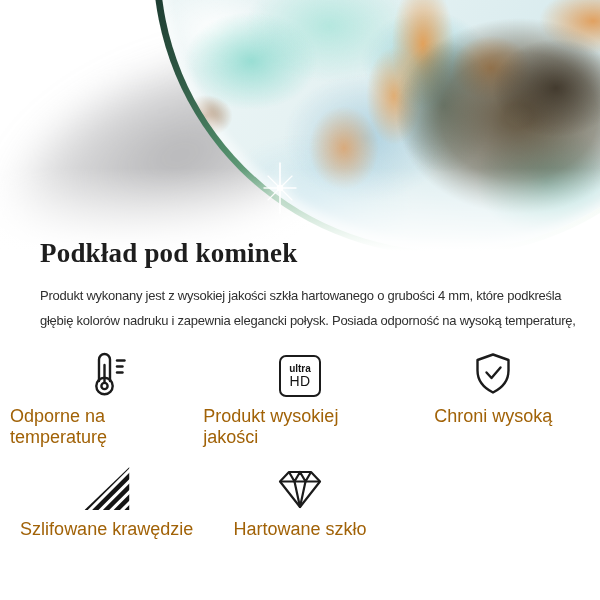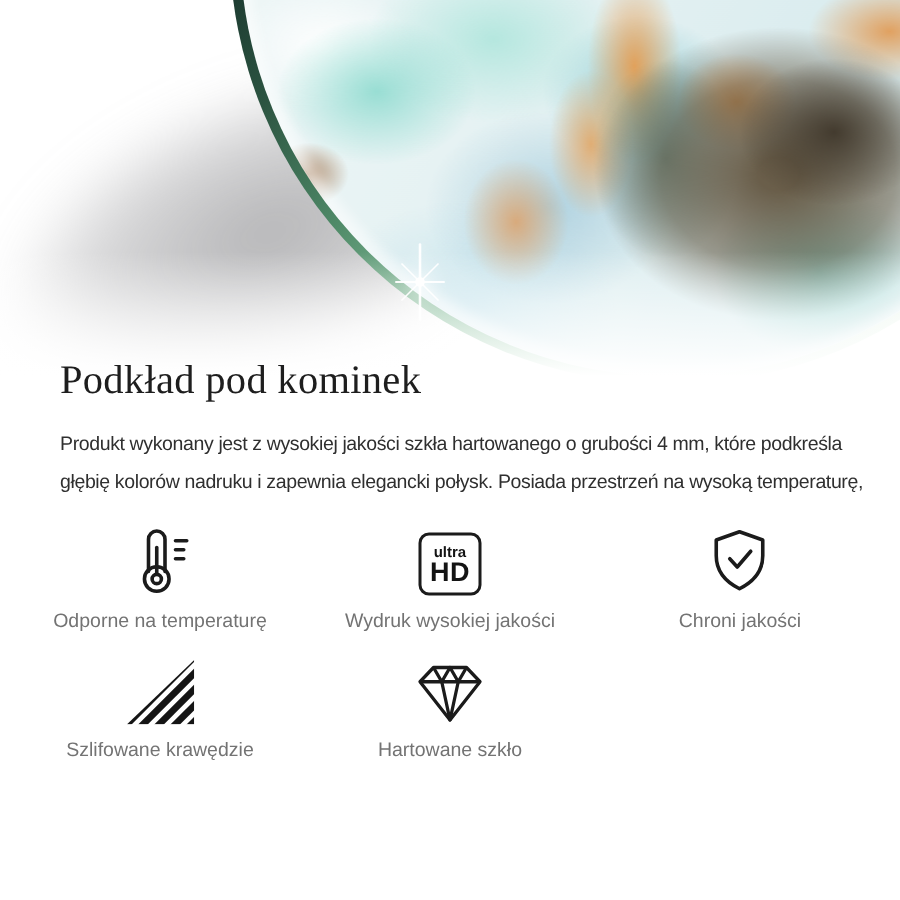--- a/index.html
+++ b/index.html
@@ -87,21 +87,21 @@
 
   
   .content {
     position: relative;
     padding: 0 40px;
     margin-top: -26px;
   }
   .title {
     margin: 0;
     font-family: "Liberation Serif", serif;
-    font-weight: 400;
+    font-weight: 700;
     font-size: 27px;
     line-height: 1.26;
     color: #1e1e1e;
     letter-spacing: 0.2px;
   }
   .desc {
     margin: 14px 0 1px;
     font-size: 13px;
     letter-spacing: -0.25px;
     line-height: 1.92;
@@ -122,35 +122,35 @@
     align-items: center;
   }
   .icon-box {
     height: 47px;
     display: flex;
     align-items: flex-end;
     justify-content: center;
   }
   .feature-label {
     margin-top: 9px;
-    font-size: 13px;
-    color: #737373;
+    font-size: 18px;
+    color: #a16207;
   }
   .uhd {
     width: 38px; height: 38px;
     border: 2.6px solid #1b1b1b;
     border-radius: 7px;
     display: flex;
     flex-direction: column;
     align-items: center;
     justify-content: center;
     color: #141414;
   }
   .uhd .t1 { font-size: 10px; font-weight: 700; line-height: 11px; }
-  .uhd .t2 { font-size: 18px; font-weight: 700; line-height: 15px; letter-spacing: 0.3px; }
+  .uhd .t2 { font-size: 14px; font-weight: 400; line-height: 15px; letter-spacing: 0.3px; }
 </style>
 </head>
 <body>
 
 <div class="hero">
   <div class="glass-shadow"></div>
   <div class="glass-edge"></div>
   <div class="glass-face"></div>
   <svg class="sparkle" width="56" height="56" viewBox="0 0 56 56">
     <g fill="none" stroke="rgba(255,255,255,0.95)" stroke-linecap="round">
@@ -164,21 +164,21 @@
   <div class="hero-fade"></div>
 </div>
 
 <div class="content">
   <h1 class="title">
     <span>Podkład pod kominek</span><br>
   </h1>
 
   <p class="desc">
     <span>Produkt wykonany jest z wysokiej jakości szkła hartowanego o grubości 4 mm, które podkreśla</span><br>
-    <span>głębię kolorów nadruku i zapewnia elegancki połysk. Posiada przestrzeń na wysoką temperaturę,</span><br>
+    <span>głębię kolorów nadruku i zapewnia elegancki połysk. Posiada odporność na wysoką temperaturę,</span><br>
   </p>
 
   <div class="features">
 
     <div class="feature">
       <div class="icon-box">
         <svg width="42" height="46" viewBox="0 0 42 46" fill="none" stroke="#1b1b1b" stroke-width="2.4" stroke-linecap="round">
           <path d="M13 30 V8.5 a5.5 5.5 0 0 1 11 0 V30"></path>
           <circle cx="18.5" cy="35" r="8.2"></circle>
           <circle cx="18.5" cy="35" r="3.1"></circle>
@@ -191,31 +191,31 @@
       <div class="feature-label">Odporne na temperaturę</div>
     </div>
 
     <div class="feature">
       <div class="icon-box">
         <div class="uhd">
           <span class="t1">ultra</span>
           <span class="t2">HD</span>
         </div>
       </div>
-      <div class="feature-label">Wydruk wysokiej jakości</div>
+      <div class="feature-label">Produkt wysokiej jakości</div>
     </div>
 
     <div class="feature">
       <div class="icon-box">
         <svg width="42" height="46" viewBox="0 0 42 46" fill="none" stroke="#1b1b1b" stroke-width="2.4" stroke-linejoin="round" stroke-linecap="round">
           <path d="M21 3.5 L36.5 9 v10.5 c0 10.5 -6.5 17.5 -15.5 22 C12 37 5.5 30 5.5 19.5 V9 Z"></path>
           <path d="M14.5 21.5 l5 5.5 L28.5 16.5"></path>
         </svg>
       </div>
-      <div class="feature-label">Chroni jakości</div>
+      <div class="feature-label">Chroni wysoką</div>
     </div>
 
     <div class="feature">
       <div class="icon-box">
         <svg width="46" height="43" viewBox="0 0 46 44">
           <defs>
               <clipPath id="cp-tri">
                 <path d="M0 44 L46 0 L46 44 Z"></path>
               </clipPath>
             </defs>

